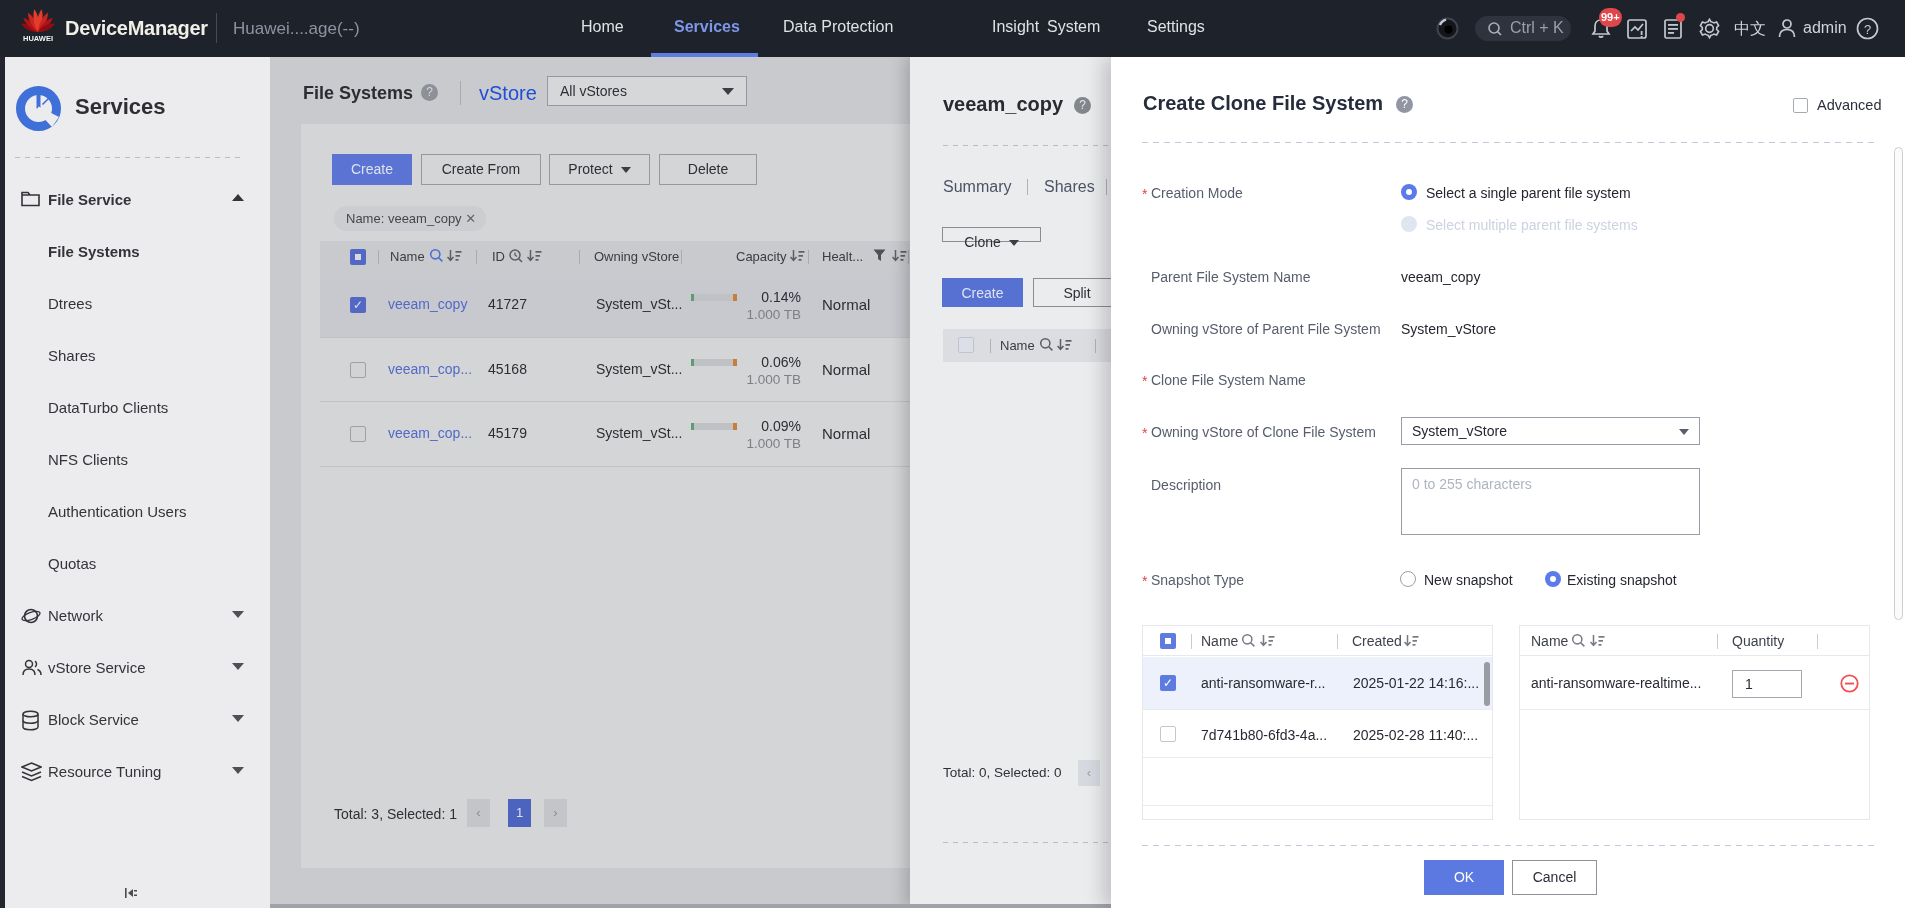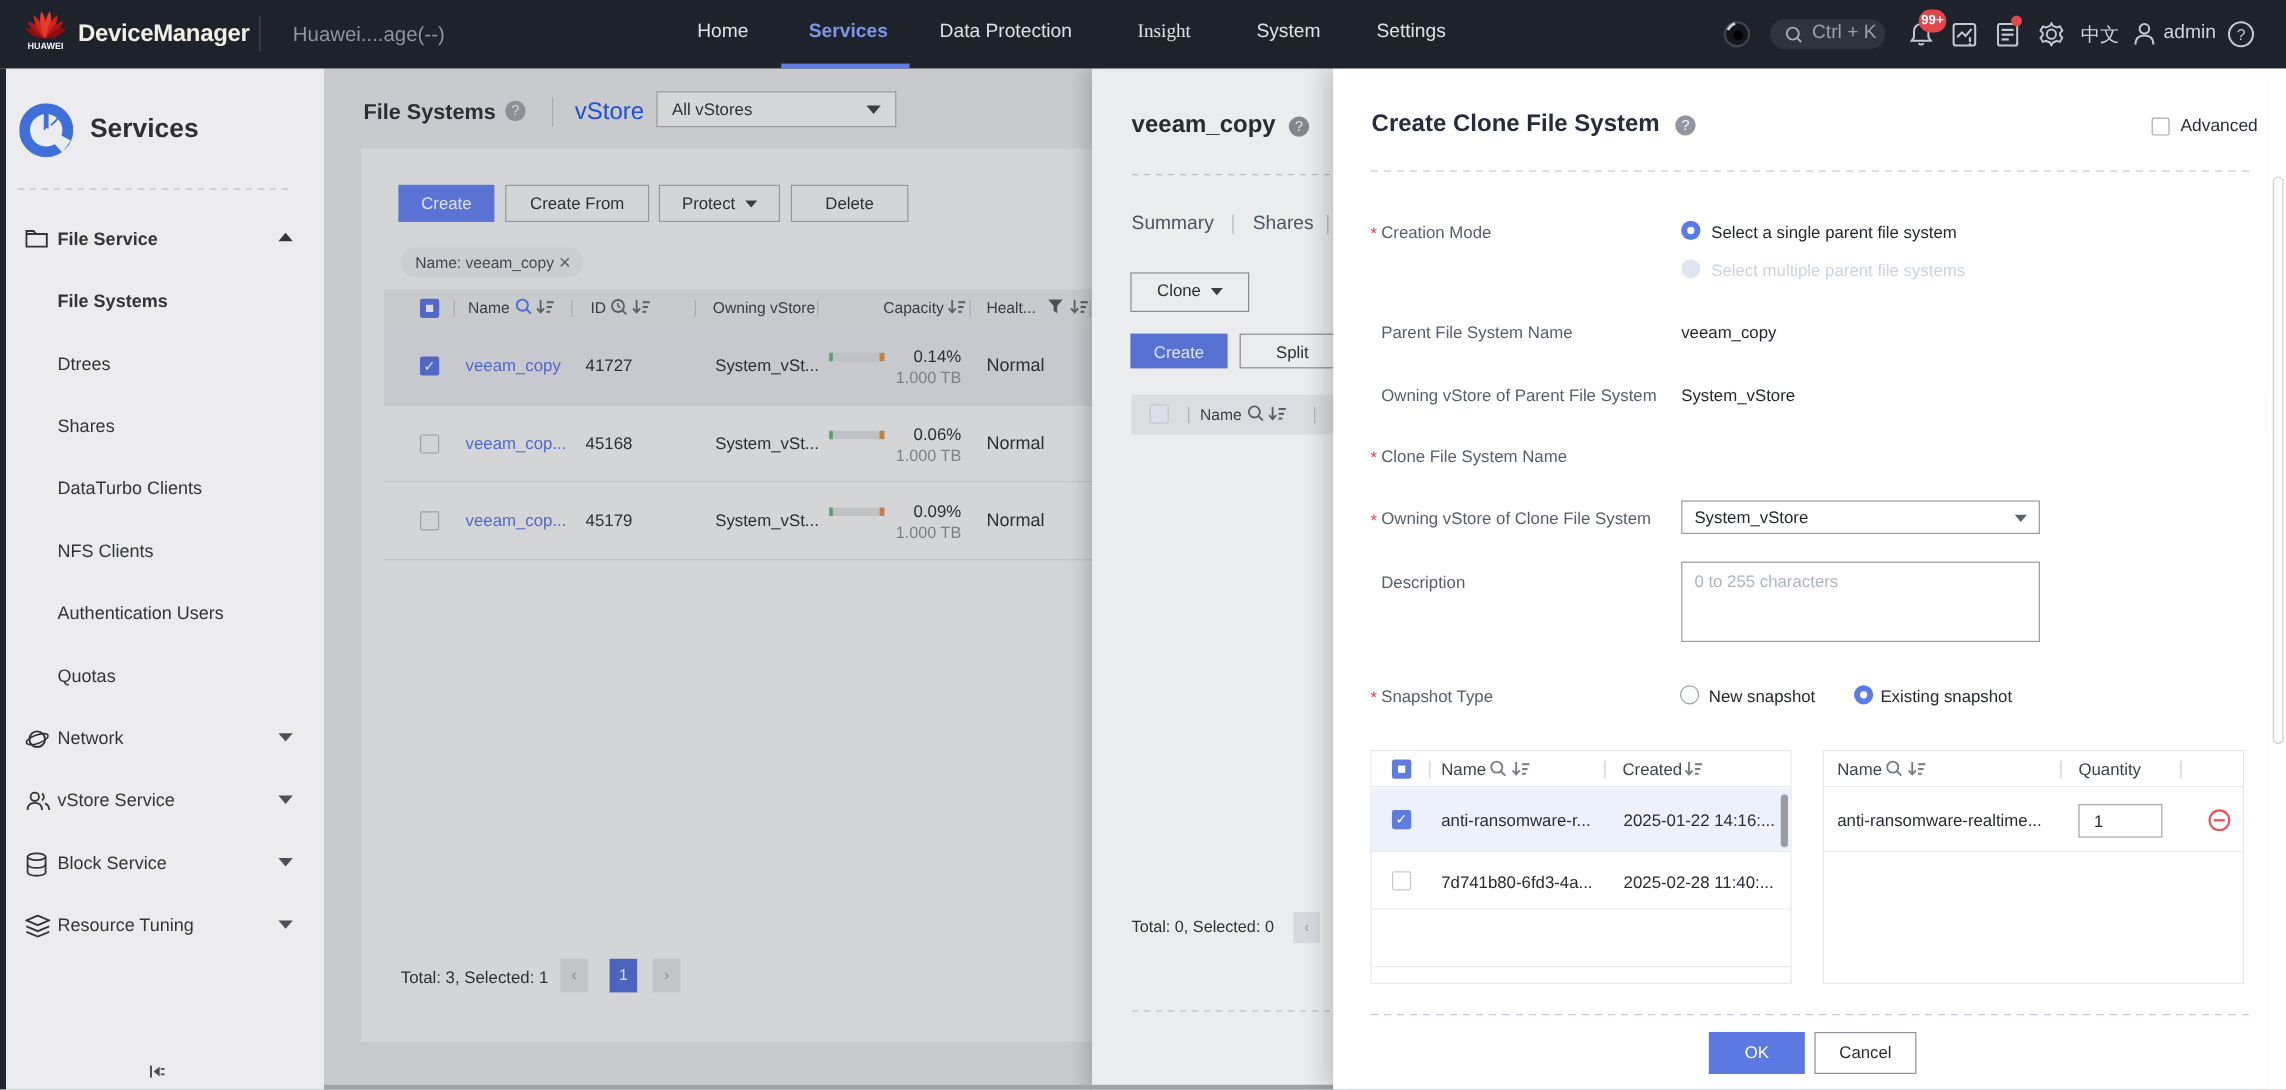--- a/index.html
+++ b/index.html
@@ -3,21 +3,21 @@
 <meta charset="utf-8">
 <style>
 * { margin:0; padding:0; box-sizing:border-box; }
 html,body { width:1905px; height:908px; overflow:hidden; }
 body { font-family:"Liberation Sans", sans-serif; position:relative; background:#c9cacd; }
 
 
 #nav { position:absolute; left:0; top:0; width:1905px; height:57px; background:#1e222b; z-index:50; }
 #nav .brand { position:absolute; left:65px; top:17px; color:#f2efe7; font-size:20px; font-weight:bold; letter-spacing:-0.3px; }
 #nav .vsep { position:absolute; left:216px; top:13px; width:1px; height:30px; background:#454a55; }
-#nav .devname { position:absolute; left:244px; top:19px; color:#8d93a1; font-size:17px; }
+#nav .devname { position:absolute; left:233px; top:19px; color:#8d93a1; font-size:17px; }
 .navitem { position:absolute; top:18px; font-size:16px; color:#dfe1e6; }
 .navitem.sel { color:#7e96e8; font-weight:bold; }
 #nav .underline { position:absolute; left:651px; top:53px; width:107px; height:4px; background:#5f7ce0; }
 #nav svg { position:absolute; }
 .navtxt { position:absolute; top:19px; font-size:15px; color:#c6cbd4; }
 
 
 #side { position:absolute; left:0; top:57px; width:270px; height:851px; background:#ececee; z-index:10; }
 #side .svc-ic { position:absolute; left:16px; top:29px; }
 #side .svc-t { position:absolute; left:75px; top:37px; font-size:22px; font-weight:bold; color:#2e2e35; }
@@ -119,21 +119,21 @@
     </g>
     <text x="19" y="33" text-anchor="middle" fill="#f5f5f7" font-size="7.5" font-weight="bold" font-family="Liberation Sans">HUAWEI</text>
   </svg>
   <div class="brand">DeviceManager</div>
   <div class="vsep"></div>
   <div class="devname">Huawei....age(--)</div>
   <div class="navitem" style="left:581px;">Home</div>
   <div class="navitem sel" style="left:674px;">Services</div>
   <div class="underline"></div>
   <div class="navitem" style="left:783px;">Data Protection</div>
-  <div class="navitem" style="left:948px;font-family:Liberation Serif, serif;">Insight</div>
+  <div class="navitem" style="left:992px;">Insight</div>
   <div class="navitem" style="left:1047px;">System</div>
   <div class="navitem" style="left:1147px;">Settings</div>
 
   <svg style="left:1436px;top:17px;" width="23" height="23" viewBox="0 0 23 23">
     <circle cx="11.5" cy="11.5" r="10" fill="#14161c" stroke="#3e434d" stroke-width="2"></circle>
     <path d="M4 8 A 9 9 0 0 1 10 2.6" stroke="#c8ccd4" stroke-width="2.4" fill="none"></path>
     <circle cx="12.5" cy="12.5" r="4" fill="#000"></circle>
   </svg>
   <div style="position:absolute;left:1475px;top:16px;width:96px;height:25px;border-radius:13px;background:#2e333d;"></div>
   <svg style="left:1487px;top:21px;" width="16" height="16" viewBox="0 0 16 16">
@@ -352,21 +352,21 @@
 </div>
 
 <div id="veeam">
   <div class="title">veeam_copy</div>
   <div style="position:absolute;left:164px;top:40px;width:17px;height:17px;border-radius:50%;background:#84868d;color:#e7e8ea;font-size:12px;text-align:center;line-height:17px;">?</div>
   <div class="dash1"></div>
   <div class="tab" style="left:33px;">Summary</div>
   <div class="tabsep" style="left:117px;"></div>
   <div class="tab" style="left:134px;">Shares</div>
   <div class="tabsep" style="left:196px;"></div>
-  <div class="btn ghost" style="left:32px;top:170px;width:99px;height:33px;background:#ebecee;border-color:#8c8d94;">Clone<span class="tri-dn"></span></div>
+  <div class="btn ghost" style="left:32px;top:170px;width:99px;height:15px;background:#ebecee;border-color:#8c8d94;">Clone<span class="tri-dn"></span></div>
   <div class="btn blue" style="left:32px;top:221px;width:81px;height:29px;background:#5771d3;">Create</div>
   <div class="btn ghost" style="left:123px;top:221px;width:88px;height:29px;background:#ebecee;border-color:#8c8d94;">Split</div>
   <div class="thead">
     <div style="position:absolute;left:15px;top:8px;width:16px;height:16px;border-radius:2px;background:#dcdfe8;border:1px solid #c2c4cc;"></div>
     <div class="hsep" style="left:47px;top:10px;background:#b0b2b8;"></div>
     <div class="htxt" style="left:57px;top:9px;">Name</div>
     <svg style="position:absolute;left:96px;top:8px;" width="15" height="15" viewBox="0 0 15 15">
         <circle cx="6.3" cy="6.3" r="4.6" fill="none" stroke="#5b5e66" stroke-width="1.5"></circle>
         <line x1="9.7" y1="9.7" x2="13.4" y2="13.4" stroke="#5b5e66" stroke-width="1.5"></line>
       </svg>

